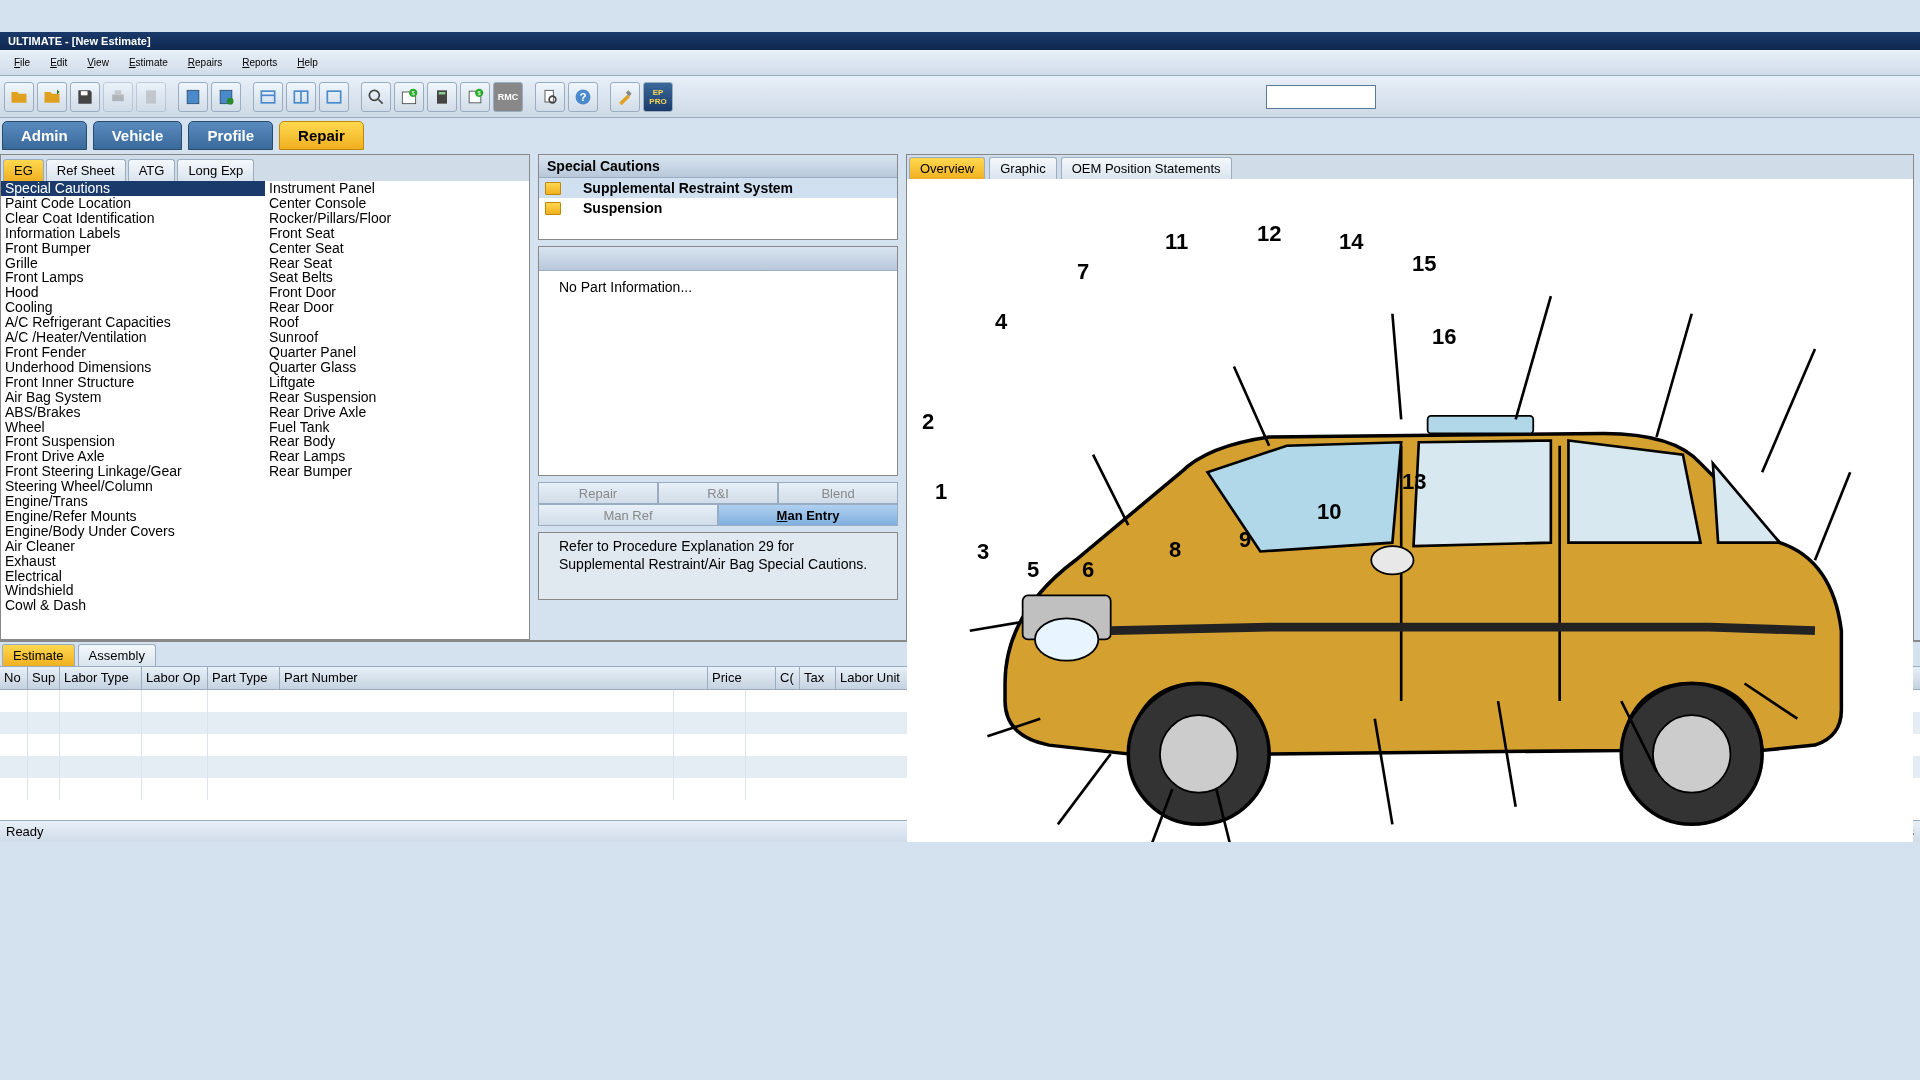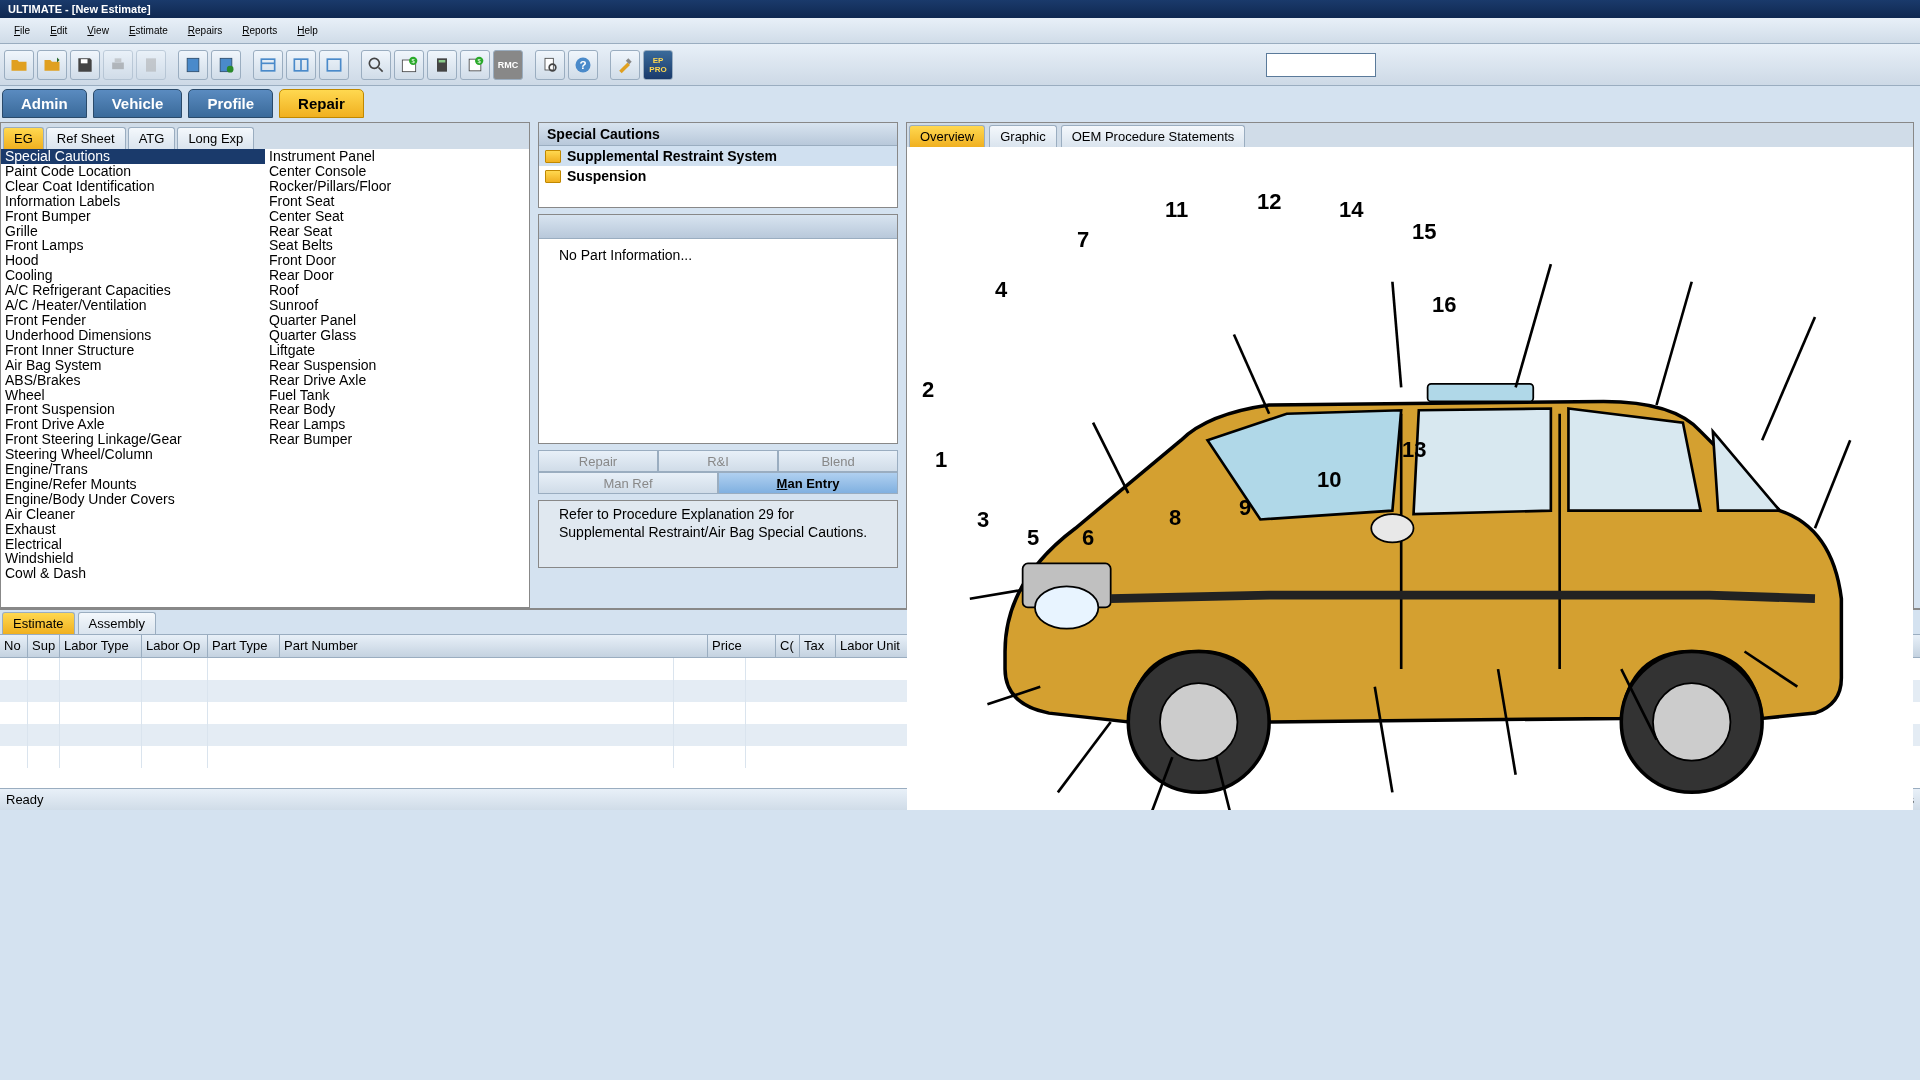--- a/index.html
+++ b/index.html
@@ -1,18 +1,18 @@
 <!DOCTYPE html>
 <html><head>
 <meta charset="utf-8">
 <style>
 * { box-sizing: border-box; margin: 0; padding: 0; font-family: Arial, sans-serif; }
 body { background: #d4e2f0; font-size: 13px; overflow: hidden; }
 
-.title-bar { background: linear-gradient(#1a3a6b, #0f2850); height: 18px; color: #fff; display: flex; align-items: center; padding: 0 8px; font-size: 11px; font-weight: bold; position: relative; }
+.title-bar { background: linear-gradient(#1a3a6b, #0f2850); height: 18px; color: #fff; display: flex; align-items: center; padding: 0 8px; font-size: 11px; font-weight: bold; position: relative; margin-top: 32px; }
 
 .menu-bar { background: linear-gradient(#e8f0f8, #d0dce8); height: 26px; display: flex; align-items: center; padding: 0 4px; border-bottom: 1px solid #9aadc0; }
 .menu-item { padding: 3px 10px; cursor: pointer; font-size: 10px; }
 .menu-item u { text-decoration: underline; }
 
 .toolbar { background: linear-gradient(#e8f0f8, #cdd9e6); height: 42px; display: flex; align-items: center; padding: 0 4px; gap: 3px; border-bottom: 1px solid #9aadc0; }
 .tool-btn { width: 30px; height: 30px; background: linear-gradient(#f0f6fc, #d0dce8); border: 1px solid #9aadc0; border-radius: 3px; display: flex; align-items: center; justify-content: center; cursor: pointer; }
 .tool-sep { width: 6px; }
 .tool-btn svg { width: 20px; height: 20px; }
 .toolbar-search { width: 110px; height: 24px; border: 1px solid #5a7a9a; background: #fff; margin-left: auto; margin-right: 540px; }
@@ -29,21 +29,21 @@
 .sub-tab.active { background: linear-gradient(#ffd850, #f0b020); font-weight: normal; }
 
 .cat-list { flex: 1; display: flex; overflow: hidden; }
 .cat-col { flex: 1; display: flex; flex-direction: column; }
 .cat-item { padding: 0 4px; font-size: 14px; line-height: 14.9px; cursor: pointer; white-space: nowrap; overflow: hidden; }
 .cat-item.selected { background: #1a3a6b; color: #fff; }
 
 .mid-panel { width: 360px; display: flex; flex-direction: column; gap: 6px; }
 .panel-box { background: #fff; border: 1px solid #888; }
 .panel-header { background: linear-gradient(#d8e4f0, #b8c8da); padding: 3px 8px; font-weight: bold; font-size: 14px; border-bottom: 1px solid #9aadc0; }
-.folder-row { display: flex; align-items: center; padding: 2px 6px; gap: 6px; font-size: 14px; font-weight: bold; cursor: pointer; }
+.folder-row { display: flex; align-items: center; padding: 2px 6px; gap: 22px; font-size: 14px; font-weight: bold; cursor: pointer; }
 .folder-row.sel { background: #d0e0f0; }
 .folder-icon { width: 16px; height: 13px; background: linear-gradient(#ffd850, #f0b020); border: 1px solid #c08800; border-radius: 1px; }
 .part-info { height: 230px; }
 .part-info-hdr { height: 24px; background: linear-gradient(#d8e4f0, #b8c8da); border-bottom: 1px solid #9aadc0; }
 .no-part { padding: 8px 20px; font-size: 14px; }
 
 .action-row { display: flex; height: 22px; }
 .action-btn { flex: 1; background: linear-gradient(#e8f0f8, #d0dce8); border: 1px solid #9aadc0; font-size: 13px; display: flex; align-items: center; justify-content: center; color: #888; cursor: pointer; }
 .action-btn.active { background: linear-gradient(#b0d0f0, #80b0e0); color: #000; font-weight: bold; }
 .note-box { background: #e0e8f0; border: 1px solid #888; padding: 4px 20px; font-size: 14px; line-height: 18px; height: 68px; }
@@ -298,21 +298,21 @@
           <div class="action-btn active"><u>M</u>an Entry</div>
         </div>
     </div>
     <div class="note-box">Refer to Procedure Explanation 29 for Supplemental Restraint/Air Bag Special Cautions.</div>
   </div>
 
   <div class="right-panel">
     <div class="right-tabs" id="right-tabs">
         <div class="sub-tab active">Overview</div>
         <div class="sub-tab">Graphic</div>
-        <div class="sub-tab">OEM Procedure Statements</div>
+        <div class="sub-tab">OEM Position Statements</div>
       </div>
     <div class="vehicle-view">
       <svg class="vehicle-svg" viewBox="0 0 560 420">
         <path d="M50 280 Q50 240 90 210 L150 160 Q165 145 200 140 L390 138 Q430 138 445 155 L490 200 Q520 210 525 250 L525 295 Q525 310 510 315 L480 318 Q475 280 440 280 Q405 280 400 318 L200 320 Q195 280 160 280 Q125 280 120 320 L75 315 Q50 310 50 290 Z" fill="#d4a030" stroke="#000" stroke-width="2"></path>
         <ellipse cx="160" cy="320" rx="40" ry="40" fill="#333" stroke="#000" stroke-width="2"></ellipse>
         <ellipse cx="160" cy="320" rx="22" ry="22" fill="#ccc" stroke="#000"></ellipse>
         <ellipse cx="440" cy="320" rx="40" ry="40" fill="#333" stroke="#000" stroke-width="2"></ellipse>
         <ellipse cx="440" cy="320" rx="22" ry="22" fill="#ccc" stroke="#000"></ellipse>
         <path d="M165 160 L210 145 L275 143 L270 200 L195 205 Z" fill="#b0d8e8" stroke="#000" stroke-width="1.5"></path>
         <path d="M285 143 L360 142 L360 200 L282 202 Z" fill="#d8e8f0" stroke="#000" stroke-width="1.5"></path>

